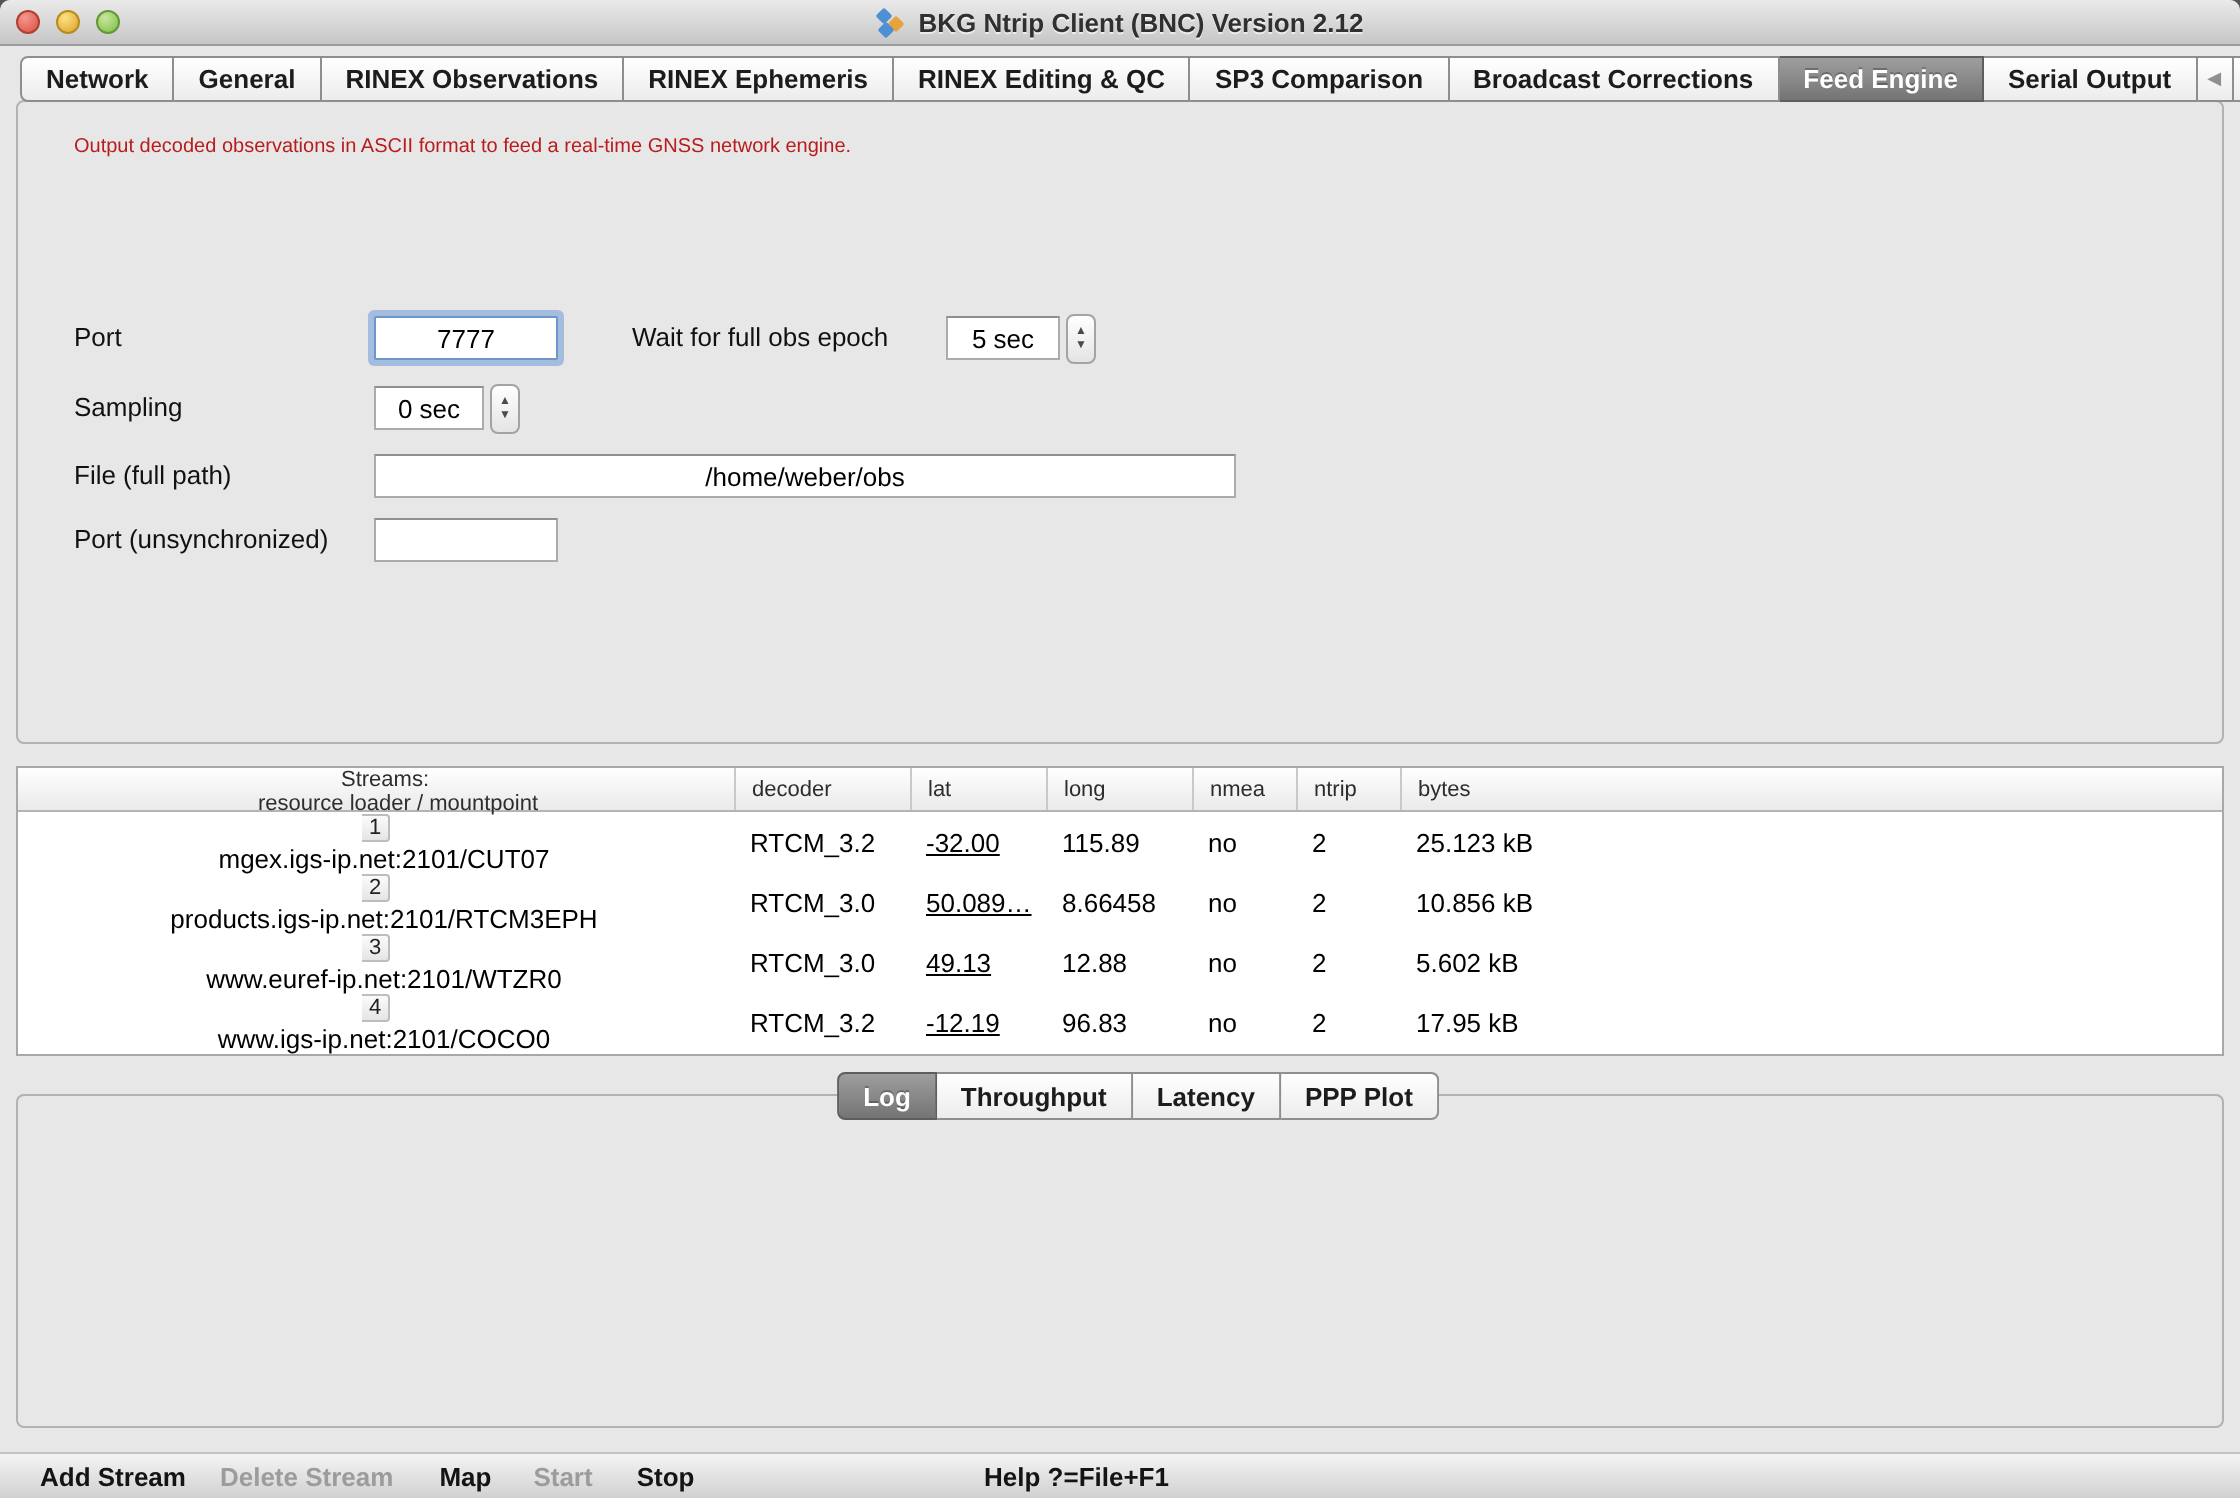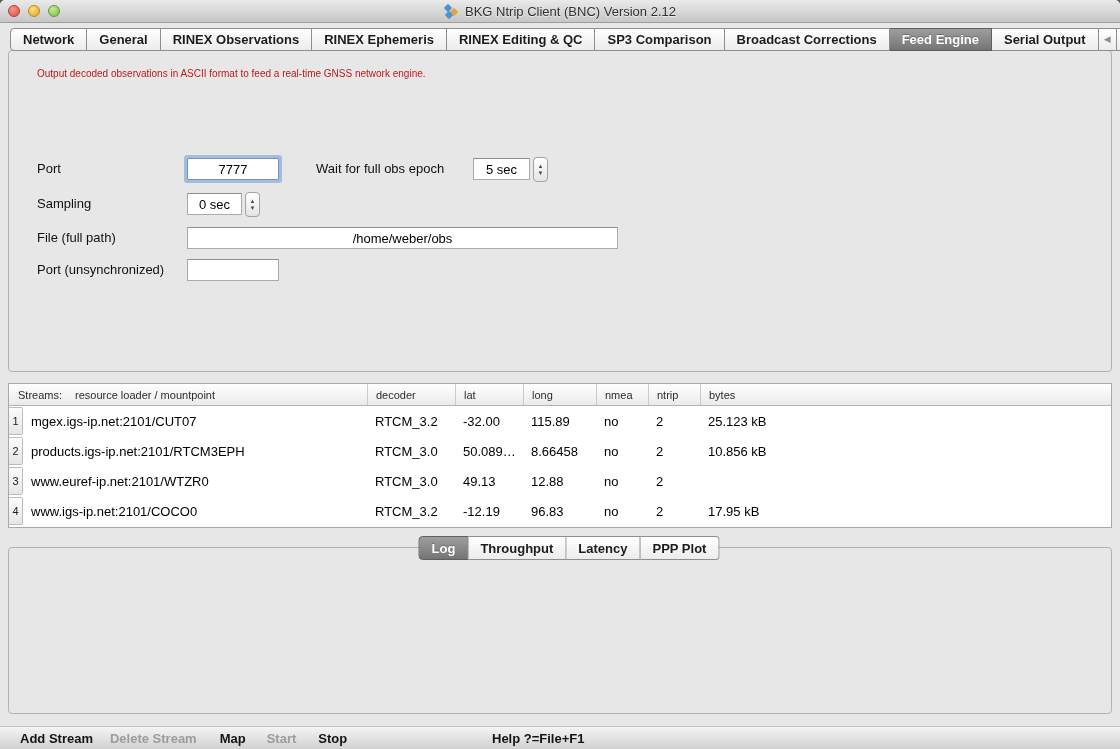--- a/index.html
+++ b/index.html
@@ -6,21 +6,21 @@
   .window{
     position:relative;width:1120px;height:749px;margin:0 auto;
     background:#e7e7e7;font-family:"Liberation Sans",sans-serif;
     overflow:hidden;border-radius:5px 5px 0 0;
     -webkit-font-smoothing:antialiased;
   }
   
   .titlebar{
     position:absolute;left:0;top:0;width:100%;height:22px;
     background:linear-gradient(#eaeaea,#c6c6c6);
-    border-bottom:1px solid #9d9d9d;border-radius:5px 5px 0 0;
+    border-bottom:1px solid #9d9d9d;border-radius:5px 5px 0 0;font-weight:bold;
   }
   .traffic{position:absolute;left:8px;top:5px;display:flex;gap:8px;}
   .light{width:12px;height:12px;border-radius:50%;box-sizing:border-box;}
   .light.red{background:radial-gradient(circle at 35% 30%,#f5978d,#d9503f);border:1px solid #ad3f33;}
   .light.yellow{background:radial-gradient(circle at 35% 30%,#fbe284,#e0a income023);background:radial-gradient(circle at 35% 30%,#fbe284,#dfa023);border:1px solid #b98b1e;}
   .light.green{background:radial-gradient(circle at 35% 30%,#c8e79a,#7cbd44);border:1px solid #649735;}
   .title-wrap{position:absolute;left:0;right:0;top:0;height:22px;display:flex;align-items:center;justify-content:center;gap:6px;}
   .title-text{font-size:13px;color:#303030;text-shadow:0 1px 0 rgba(255,255,255,.6);}
   .app-icon{position:relative;width:15px;height:15px;display:inline-block;}
   .app-icon i{position:absolute;width:6px;height:6px;transform:rotate(45deg);border-radius:1px;}
@@ -64,26 +64,26 @@
   .streams{
     position:absolute;left:8px;top:383px;width:1104px;height:145px;box-sizing:border-box;
     border:1px solid #a8a8a8;background:#fff;overflow:hidden;
   }
   .thead{display:flex;height:22px;box-sizing:border-box;background:linear-gradient(#ffffff,#eaeaea);
     border-bottom:1px solid #b4b4b4;align-items:center;font-size:11px;color:#2d2d2d;}
   .thead .hc{display:flex;align-items:center;height:21px;box-sizing:border-box;padding-left:8px;border-left:1px solid #c9c9c9;}
   .thead .hfirst{border-left:none;padding-left:9px;}
   .hfirst .res{margin-left:13px;}
   .trow{display:flex;height:30px;align-items:center;font-size:13px;color:#000;}
-  .c-first{width:358px;display:flex;align-items:center;height:100%;}
+  .c-first{width:358px;display:flex;align-items:center;height:100%;flex-direction:column;}
   .c-num{width:14px;height:28px;margin:1px 0;box-sizing:border-box;display:flex;align-items:center;justify-content:center;
      font-size:11px;color:#222;background:linear-gradient(#fbfbfb,#e5e5e5);border:1px solid #bdbdbd;border-left:none;border-radius:0 2px 2px 0;}
   .c-mount{padding-left:8px;}
   .c-decoder{width:88px;padding-left:8px;box-sizing:border-box;}
-  .c-lat{width:68px;padding-left:8px;box-sizing:border-box;}
+  .c-lat{width:68px;padding-left:8px;box-sizing:border-box;text-decoration:underline;}
   .c-long{width:73px;padding-left:8px;box-sizing:border-box;}
   .c-nmea{width:52px;padding-left:8px;box-sizing:border-box;}
   .c-ntrip{width:52px;padding-left:8px;box-sizing:border-box;}
   .c-bytes{flex:1;padding-left:8px;box-sizing:border-box;}
   .hw-decoder{width:88px;}
   .hw-lat{width:68px;}
   .hw-long{width:73px;}
   .hw-nmea{width:52px;}
   .hw-ntrip{width:52px;}
   .hw-bytes{flex:1;}
@@ -236,20 +236,21 @@
     <div class="trow">
       <div class="c-first">
           <span class="c-num">3</span>
           <span class="c-mount">www.euref-ip.net:2101/WTZR0</span>
         </div>
       <div class="c-decoder">RTCM_3.0</div>
       <div class="c-lat">49.13</div>
       <div class="c-long">12.88</div>
       <div class="c-nmea">no</div>
       <div class="c-ntrip">2</div>
+      <div class="c-bytes">5.602 kB</div>
     </div>
 
     <div class="trow">
       <div class="c-first">
           <span class="c-num">4</span>
           <span class="c-mount">www.igs-ip.net:2101/COCO0</span>
         </div>
       <div class="c-decoder">RTCM_3.2</div>
       <div class="c-lat">-12.19</div>
       <div class="c-long">96.83</div>

